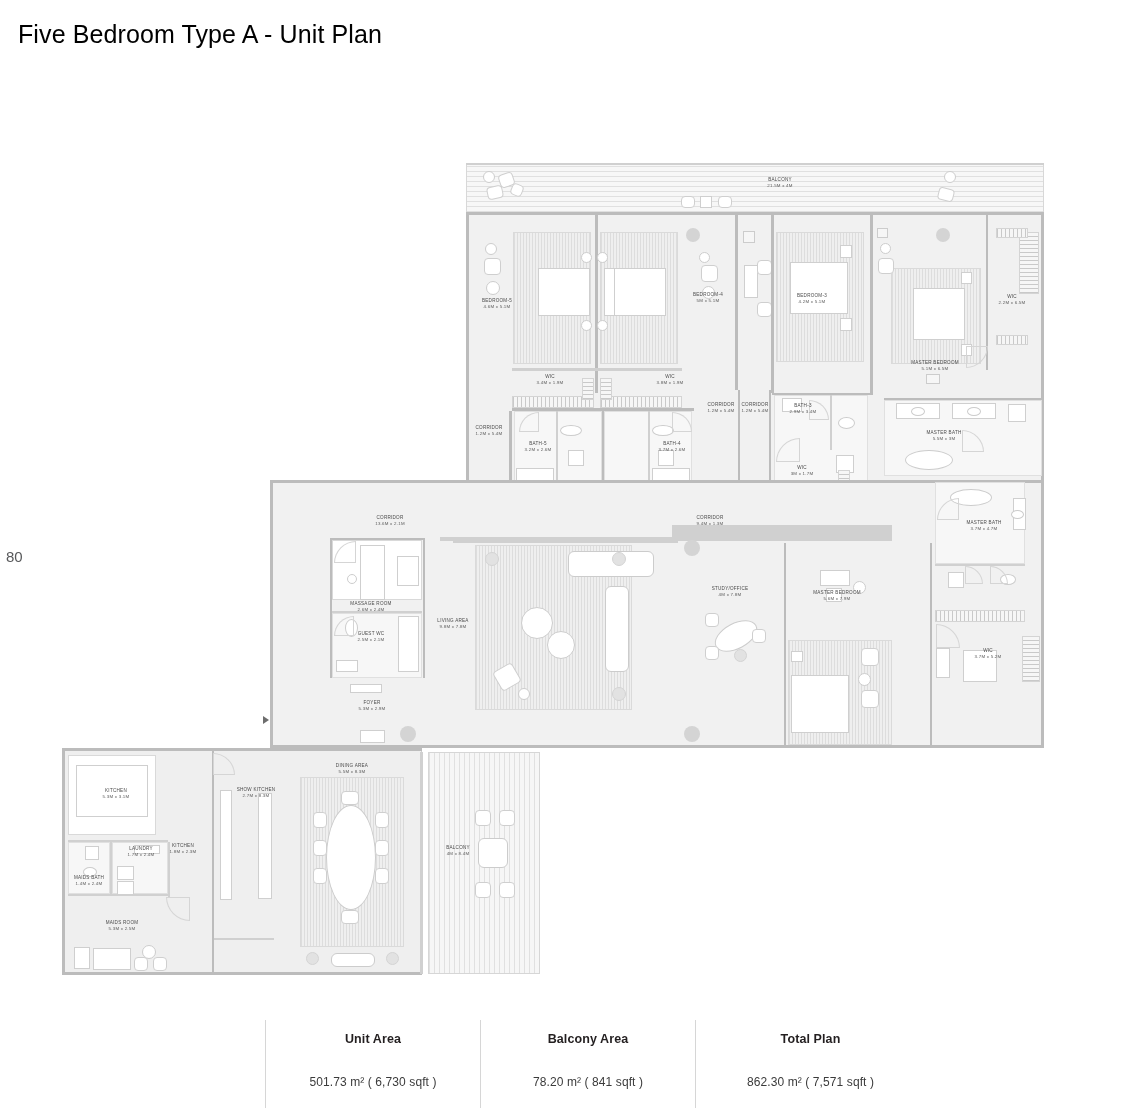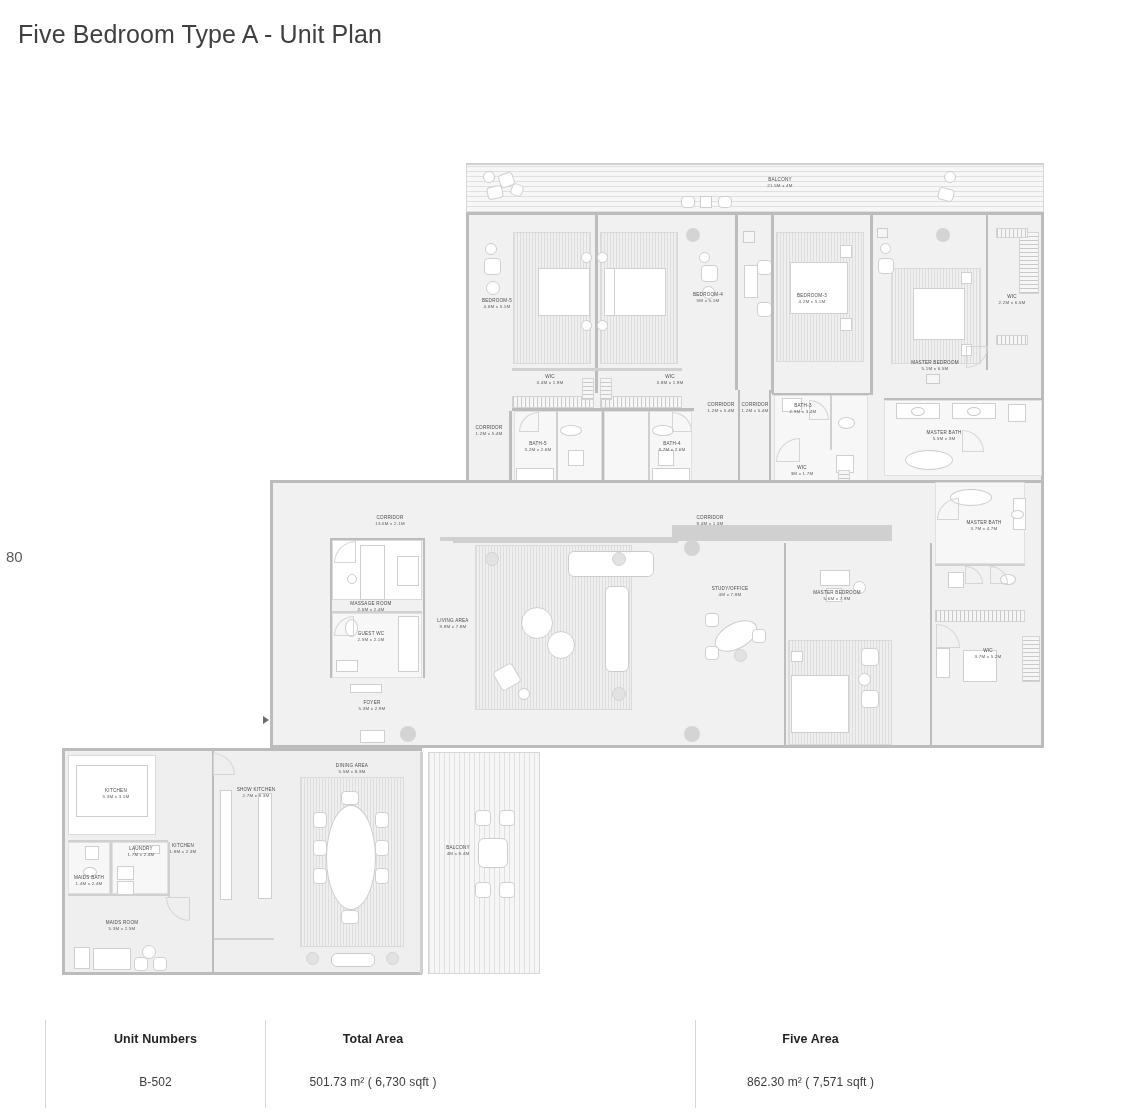--- a/index.html
+++ b/index.html
@@ -8,21 +8,21 @@
     width:1142px;height:1114px;
     background:#ffffff;
     font-family:"Liberation Sans", sans-serif;
     color:#231f20;
     overflow:hidden;
     position:relative;
   }
   #page-title{
     position:absolute;left:18px;top:20px;
     font-size:25px;font-weight:400;letter-spacing:.1px;
-    color:#404040;
+    color:#000000;
   }
   #page-number{
     position:absolute;left:6px;top:548px;
     font-size:15px;color:#58595b;font-weight:400;
   }
 
   
   #plan{
     position:absolute;left:0;top:0;width:1142px;height:1000px;
   }
@@ -526,25 +526,25 @@
   <div class="lbl" style="left:458px;top:845px;">
     <span class="n">BALCONY</span>
     <span class="d">4M x 8.4M</span>
   </div>
 
   <div class="blk wall-lt" style="left:420px;top:752px;width:3px;height:222px;"></div>
 
 </div>
 
 <div id="spec">
-  <div class="cell" style="left:0px;width:220px;">
-    <div class="hd">Unit Numbers</div>
-    <div class="vl">B-502</div>
-  </div>
   <div class="cell" style="left:220px;width:215px;">
-    <div class="hd">Total Area</div>
+    <div class="hd">Unit Area</div>
     <div class="vl">501.73 m² ( 6,730 sqft )</div>
   </div>
+  <div class="cell" style="left:435px;width:215px;">
+    <div class="hd">Balcony Area</div>
+    <div class="vl">78.20 m² ( 841 sqft )</div>
+  </div>
   <div class="cell" style="left:650px;width:230px;">
-    <div class="hd">Five Area</div>
+    <div class="hd">Total Plan</div>
     <div class="vl">862.30 m² ( 7,571 sqft )</div>
   </div>
 </div>
 
 </body></html>

